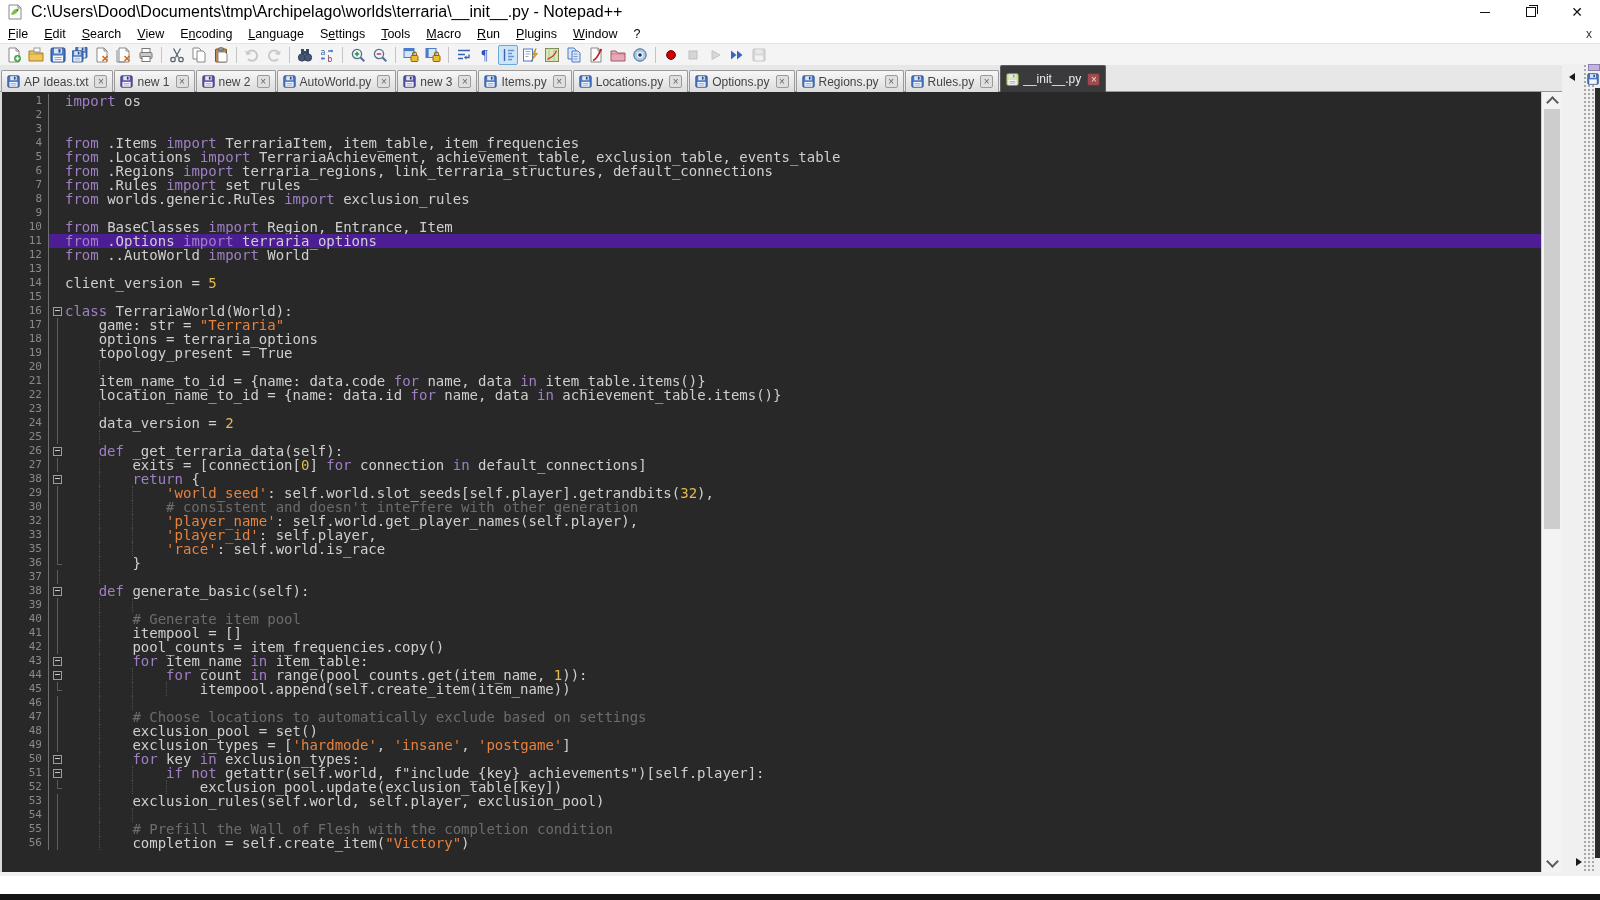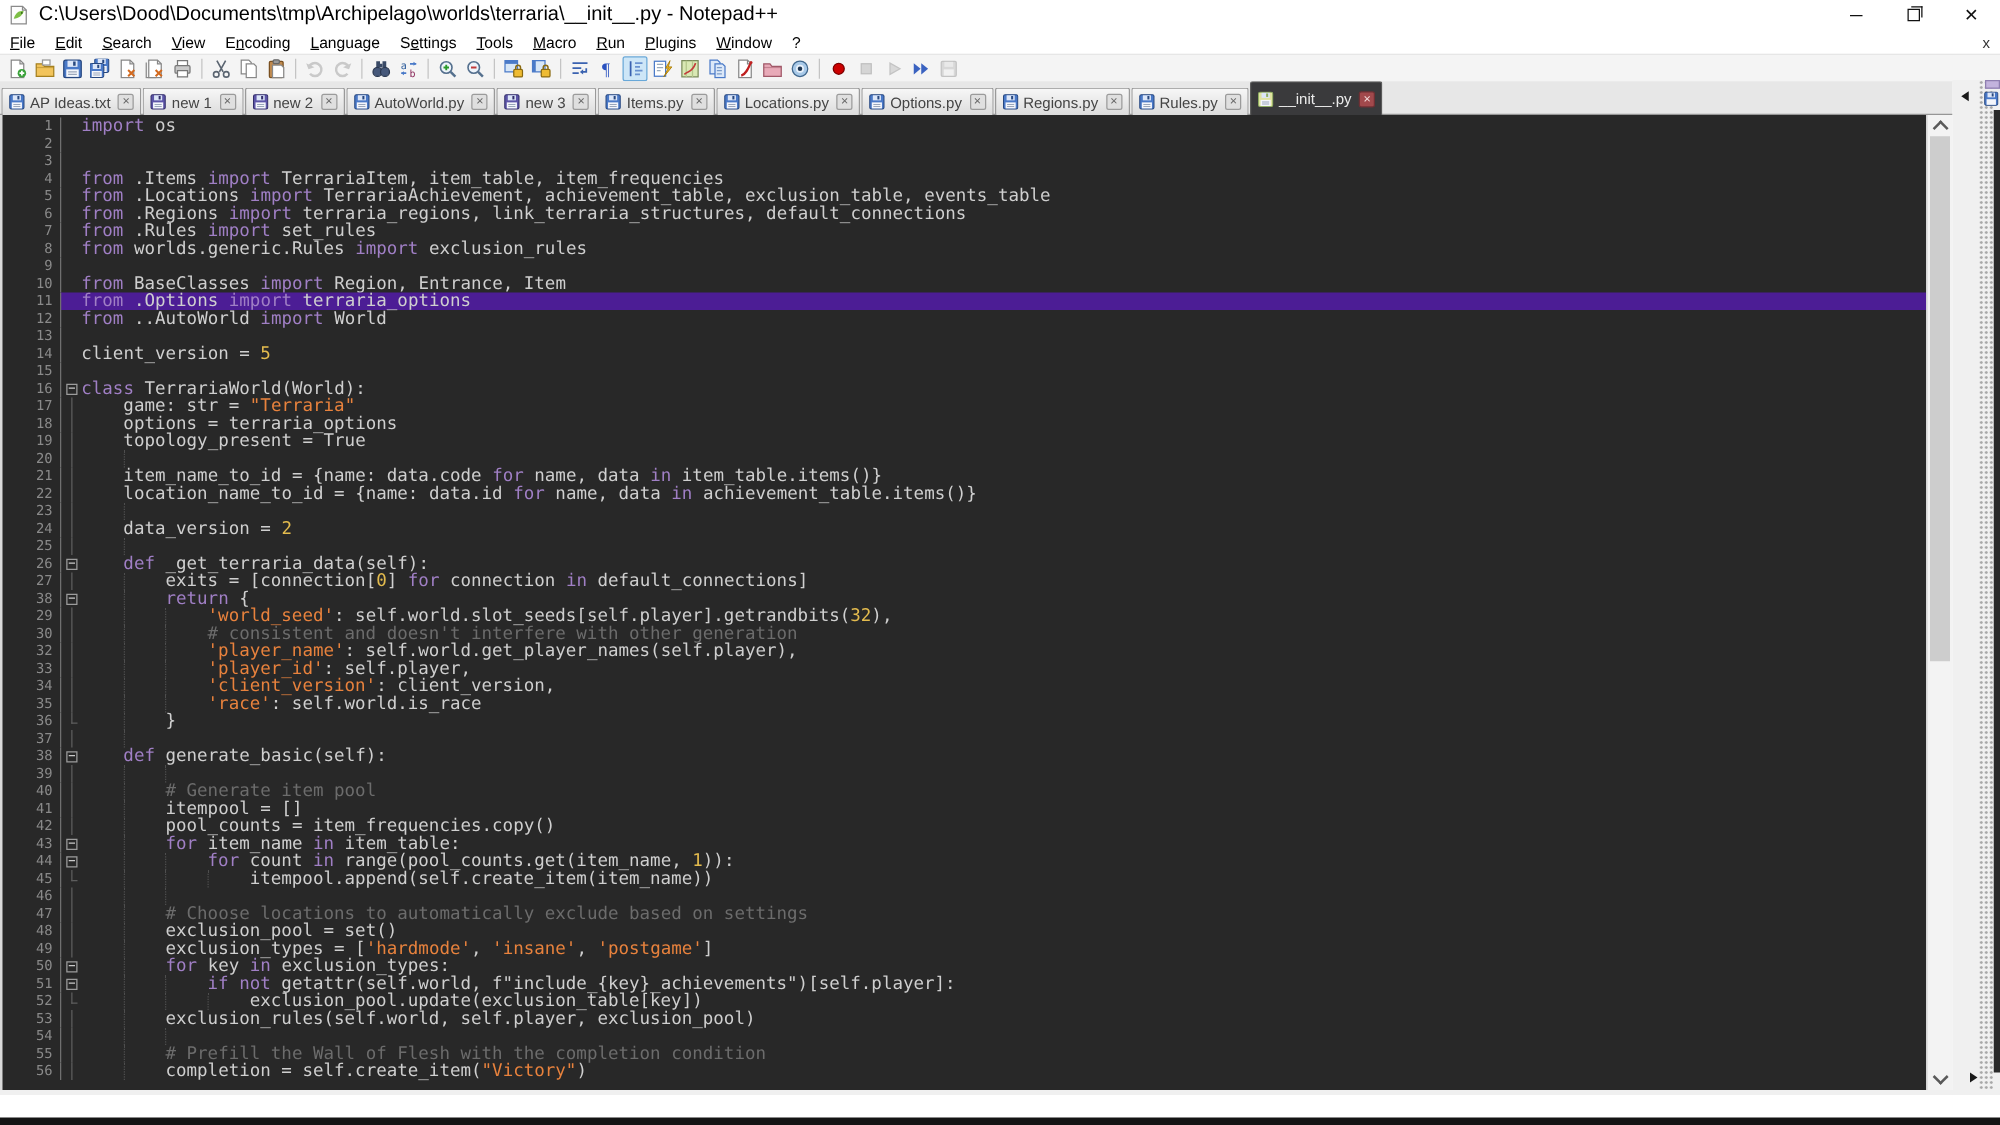--- a/index.html
+++ b/index.html
@@ -518,21 +518,20 @@
       <div class="line"><span class="gut">23</span><span class="rest"><span class="foldc"><div class="fvert"></div></span><span class="codec"><span class="ind"></span><span class="ind"></span></span></span></div>
       <div class="line"><span class="gut">24</span><span class="rest"><span class="foldc"><div class="fvert"></div></span><span class="codec"><span class="ind"></span><span class="tk-d">data_version = </span><span class="tk-n">2</span></span></span></div>
       <div class="line"><span class="gut">25</span><span class="rest"><span class="foldc"><div class="fvert"></div></span><span class="codec"><span class="ind"></span><span class="ind"></span></span></span></div>
       <div class="line"><span class="gut">26</span><span class="rest"><span class="foldc"><div class="fbox"></div></span><span class="codec"><span class="ind"></span><span class="tk-k">def</span><span class="tk-d"> _get_terraria_data(self):</span></span></span></div>
       <div class="line"><span class="gut">27</span><span class="rest"><span class="foldc"><div class="fvert"></div></span><span class="codec"><span class="ind"></span><span class="ind"></span><span class="tk-d">exits = [connection[</span><span class="tk-n">0</span><span class="tk-d">] </span><span class="tk-k">for</span><span class="tk-d"> connection </span><span class="tk-k">in</span><span class="tk-d"> default_connections]</span></span></span></div>
       <div class="line"><span class="gut">38</span><span class="rest"><span class="foldc"><div class="fbox"></div></span><span class="codec"><span class="ind"></span><span class="ind"></span><span class="tk-k">return</span><span class="tk-d"> {</span></span></span></div>
       <div class="line"><span class="gut">29</span><span class="rest"><span class="foldc"><div class="fvert"></div></span><span class="codec"><span class="ind"></span><span class="ind"></span><span class="ind"></span><span class="tk-s">'world_seed'</span><span class="tk-d">: self.world.slot_seeds[self.player].getrandbits(</span><span class="tk-n">32</span><span class="tk-d">),</span></span></span></div>
       <div class="line"><span class="gut">30</span><span class="rest"><span class="foldc"><div class="fvert"></div></span><span class="codec"><span class="ind"></span><span class="ind"></span><span class="ind"></span><span class="tk-c"># consistent and doesn't interfere with other generation</span></span></span></div>
       <div class="line"><span class="gut">32</span><span class="rest"><span class="foldc"><div class="fvert"></div></span><span class="codec"><span class="ind"></span><span class="ind"></span><span class="ind"></span><span class="tk-s">'player_name'</span><span class="tk-d">: self.world.get_player_names(self.player),</span></span></span></div>
       <div class="line"><span class="gut">33</span><span class="rest"><span class="foldc"><div class="fvert"></div></span><span class="codec"><span class="ind"></span><span class="ind"></span><span class="ind"></span><span class="tk-s">'player_id'</span><span class="tk-d">: self.player,</span></span></span></div>
-      <div class="line"><span class="gut">34</span><span class="rest"><span class="foldc"><div class="fvert"></div></span><span class="codec"><span class="ind"></span><span class="ind"></span><span class="ind"></span><span class="tk-s">'client_version'</span><span class="tk-d">: client_version,</span></span></span></div>
       <div class="line"><span class="gut">35</span><span class="rest"><span class="foldc"><div class="fvert"></div></span><span class="codec"><span class="ind"></span><span class="ind"></span><span class="ind"></span><span class="tk-s">'race'</span><span class="tk-d">: self.world.is_race</span></span></span></div>
       <div class="line"><span class="gut">36</span><span class="rest"><span class="foldc"><div class="fend"></div></span><span class="codec"><span class="ind"></span><span class="ind"></span><span class="tk-d">}</span></span></span></div>
       <div class="line"><span class="gut">37</span><span class="rest"><span class="foldc"><div class="fvert"></div></span><span class="codec"><span class="ind"></span><span class="ind"></span></span></span></div>
       <div class="line"><span class="gut">38</span><span class="rest"><span class="foldc"><div class="fbox"></div></span><span class="codec"><span class="ind"></span><span class="tk-k">def</span><span class="tk-d"> generate_basic(self):</span></span></span></div>
       <div class="line"><span class="gut">39</span><span class="rest"><span class="foldc"><div class="fvert"></div></span><span class="codec"><span class="ind"></span><span class="ind"></span><span class="ind"></span></span></span></div>
       <div class="line"><span class="gut">40</span><span class="rest"><span class="foldc"><div class="fvert"></div></span><span class="codec"><span class="ind"></span><span class="ind"></span><span class="tk-c"># Generate item pool</span></span></span></div>
       <div class="line"><span class="gut">41</span><span class="rest"><span class="foldc"><div class="fvert"></div></span><span class="codec"><span class="ind"></span><span class="ind"></span><span class="tk-d">itempool = []</span></span></span></div>
       <div class="line"><span class="gut">42</span><span class="rest"><span class="foldc"><div class="fvert"></div></span><span class="codec"><span class="ind"></span><span class="ind"></span><span class="tk-d">pool_counts = item_frequencies.copy()</span></span></span></div>
       <div class="line"><span class="gut">43</span><span class="rest"><span class="foldc"><div class="fbox"></div></span><span class="codec"><span class="ind"></span><span class="ind"></span><span class="tk-k">for</span><span class="tk-d"> item_name </span><span class="tk-k">in</span><span class="tk-d"> item_table:</span></span></span></div>
       <div class="line"><span class="gut">44</span><span class="rest"><span class="foldc"><div class="fbox"></div></span><span class="codec"><span class="ind"></span><span class="ind"></span><span class="ind"></span><span class="tk-k">for</span><span class="tk-d"> count </span><span class="tk-k">in</span><span class="tk-d"> range(pool_counts.get(item_name, </span><span class="tk-n">1</span><span class="tk-d">)):</span></span></span></div>

